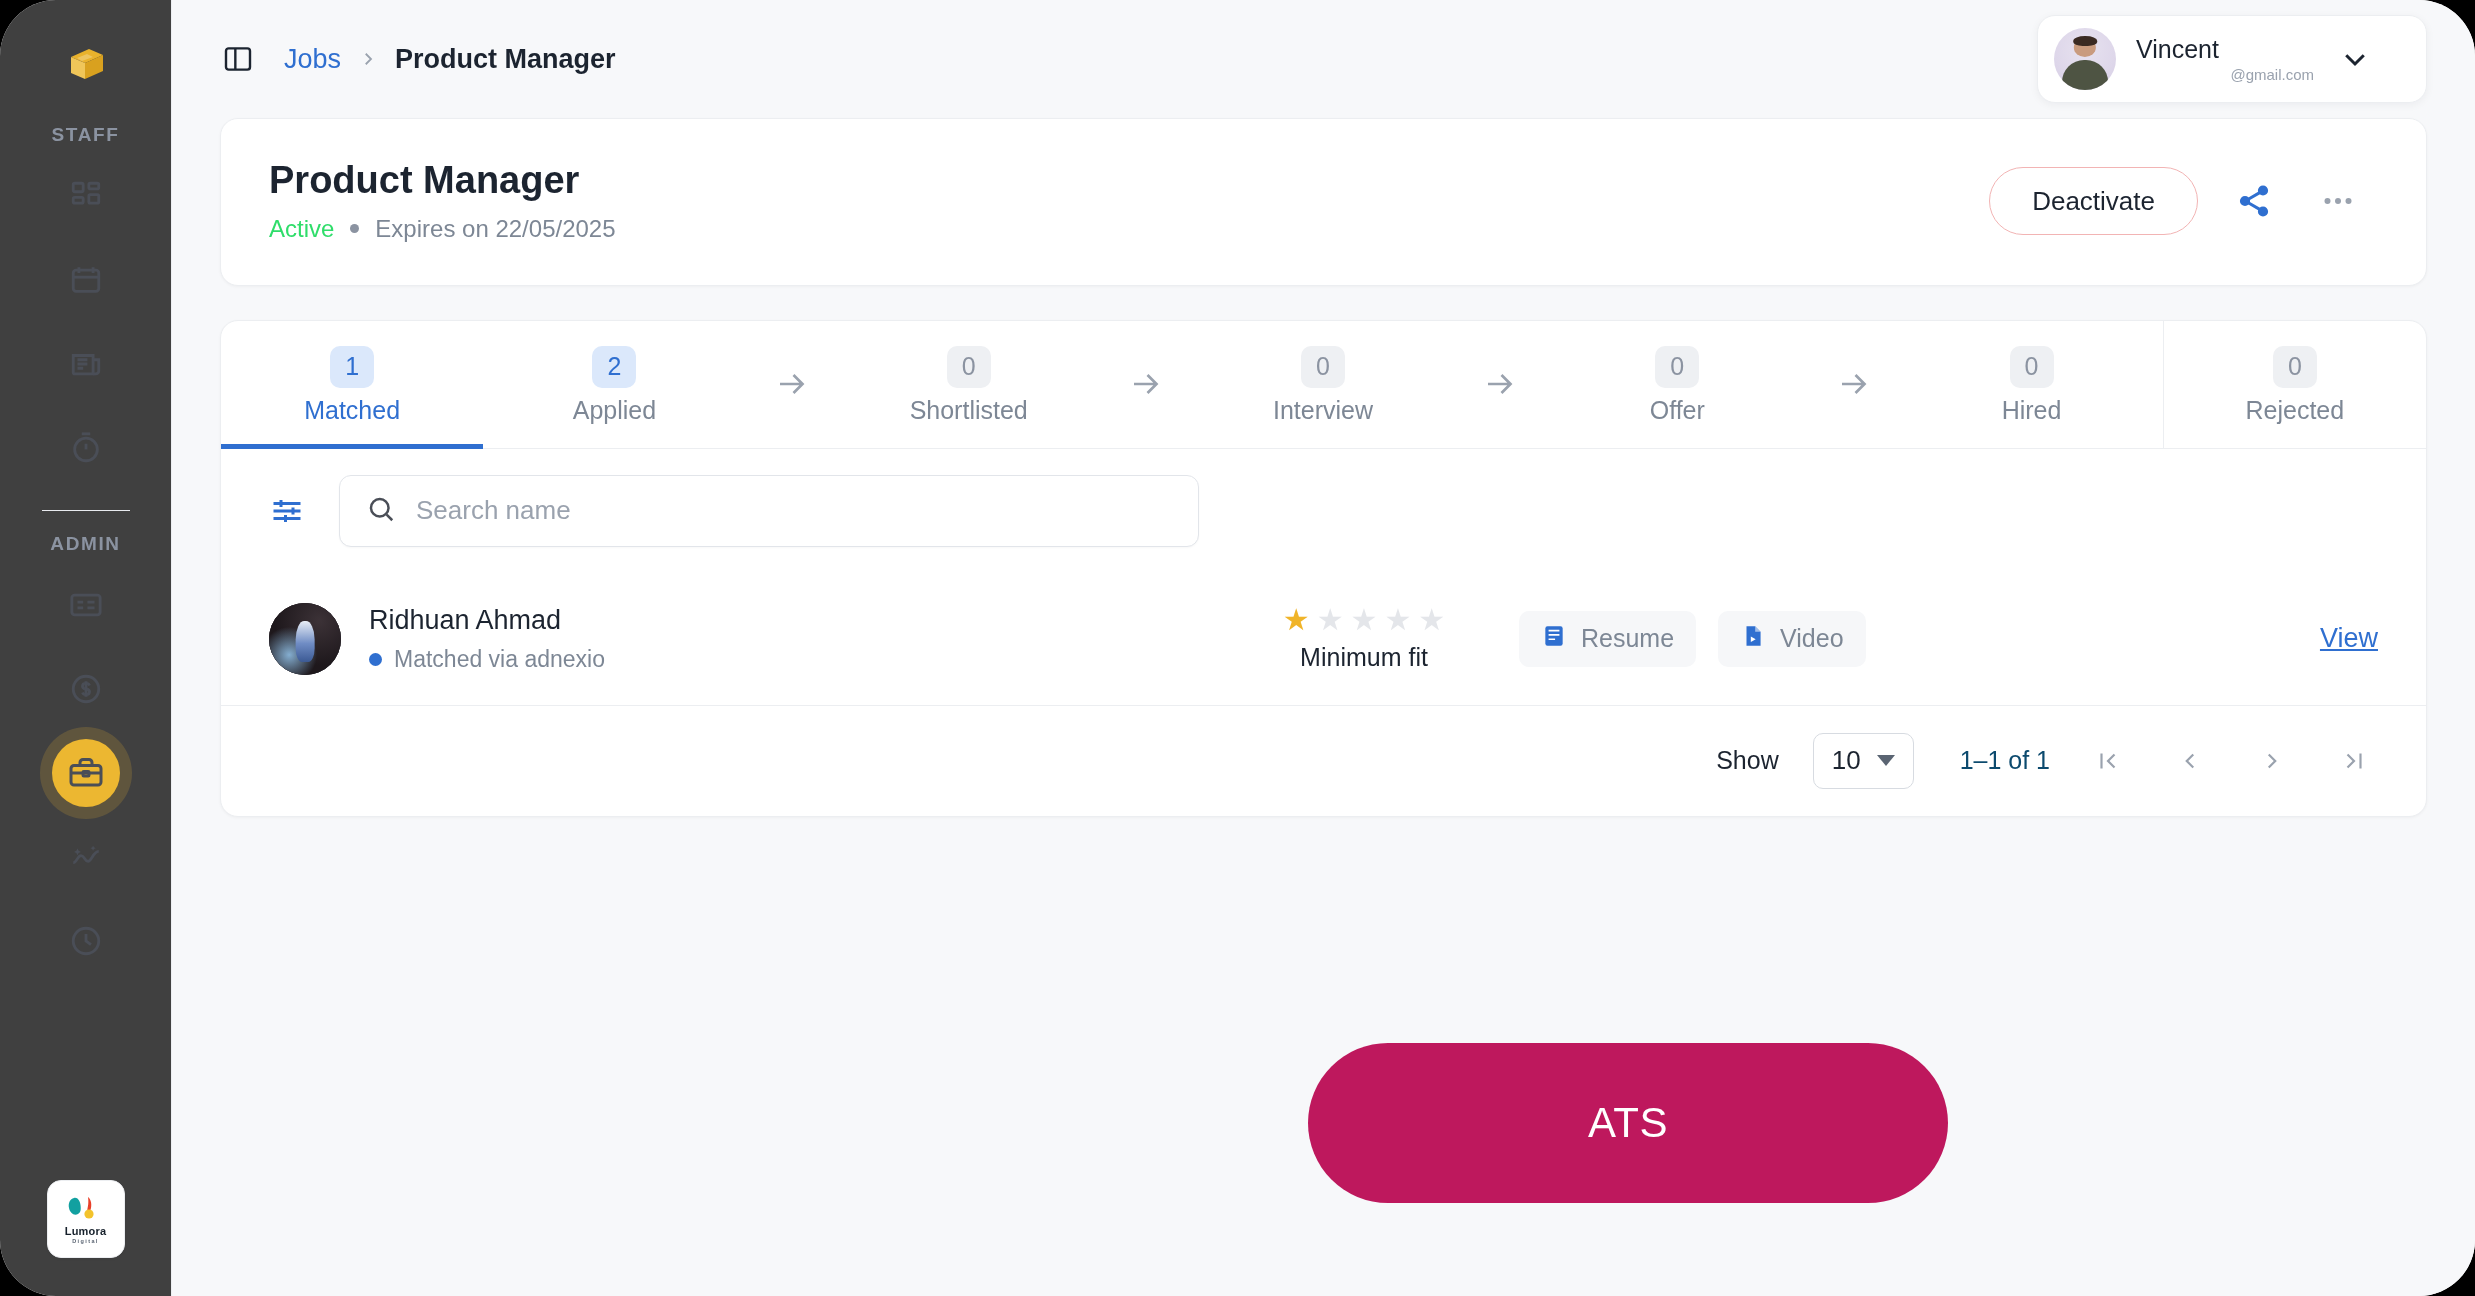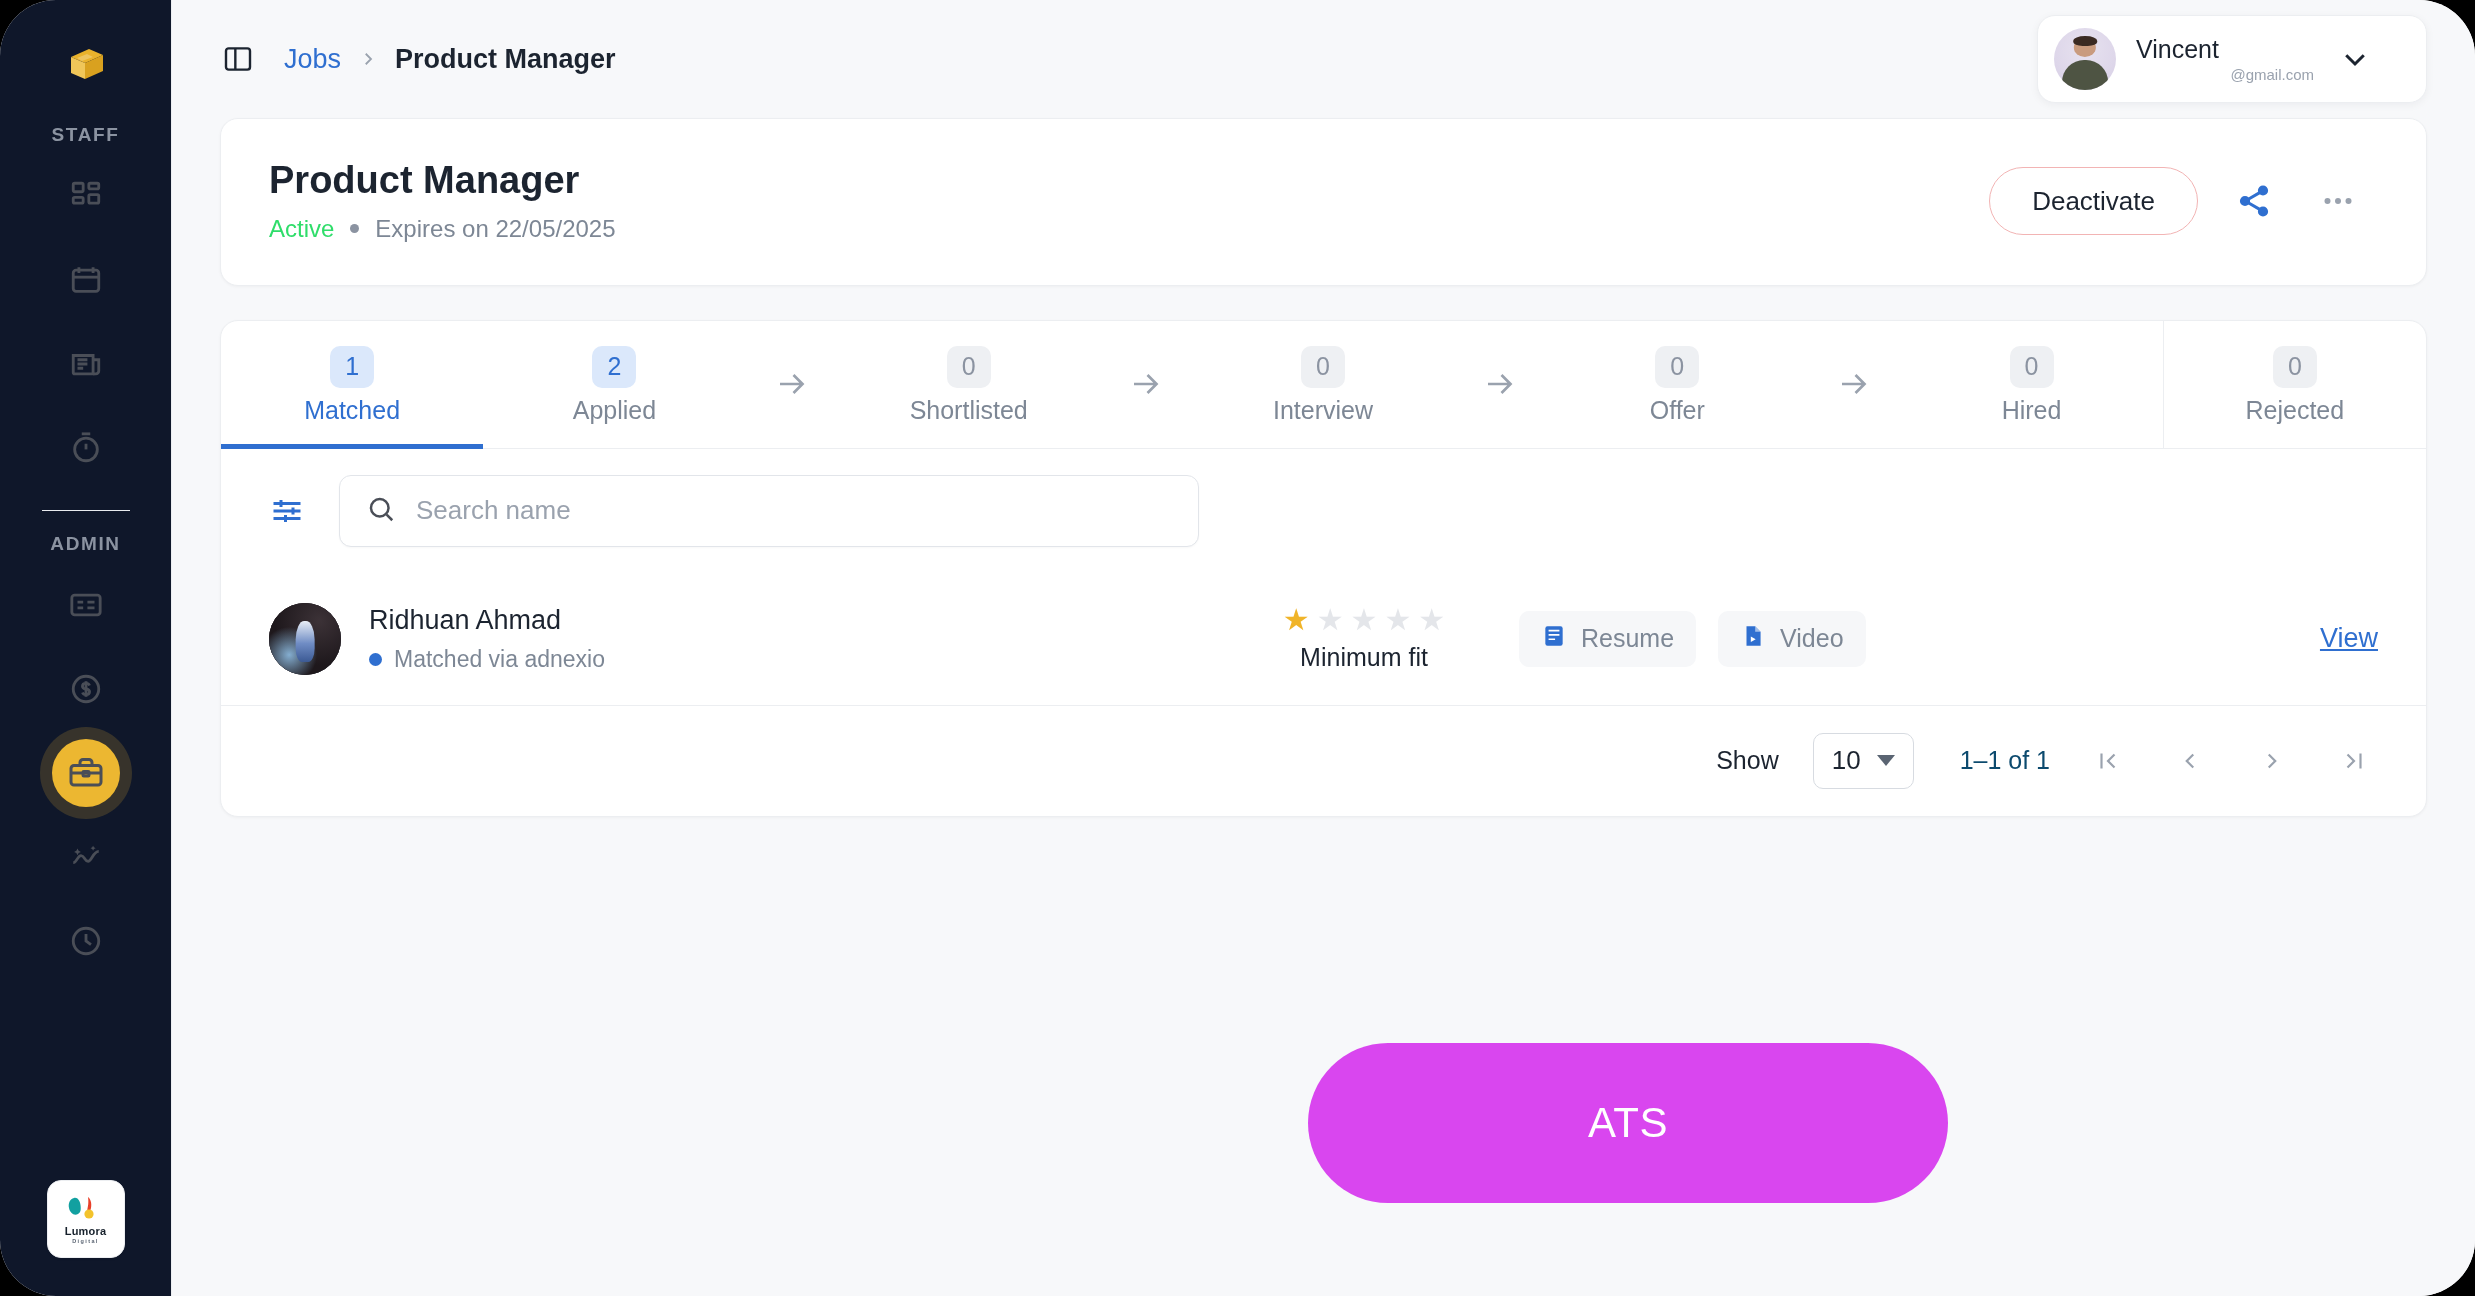--- a/index.html
+++ b/index.html
@@ -15,21 +15,21 @@
     background:#ffffff;
     border-radius:56px;
     overflow:hidden;
     display:flex;
   }
 
   
   .sidebar{
     width:172px;
     flex:0 0 172px;
-    background:#0f172a;
+    background:#404040;
     border-right:1px solid #eceef1;
     display:flex;
     flex-direction:column;
     align-items:center;
     padding-top:38px;
     position:relative;
     z-index:3;
   }
   .brand-logo{
     width:52px;height:52px;
@@ -348,21 +348,21 @@
     display:flex;align-items:center;justify-content:center;
     color:#9aa2ae;cursor:pointer;font-size:30px;line-height:1;
   }
 
   
   .ats-btn{
     position:absolute;
     left:1136px;
     top:1043px;
     width:640px;height:160px;
-    background:#d946ef;
+    background:#be185d;
     border:none;
     border-radius:80px;
     color:#fff;
     font-size:42px;
     font-family:inherit;
     cursor:pointer;
     letter-spacing:.5px;
   }
 </style>
 </head>

